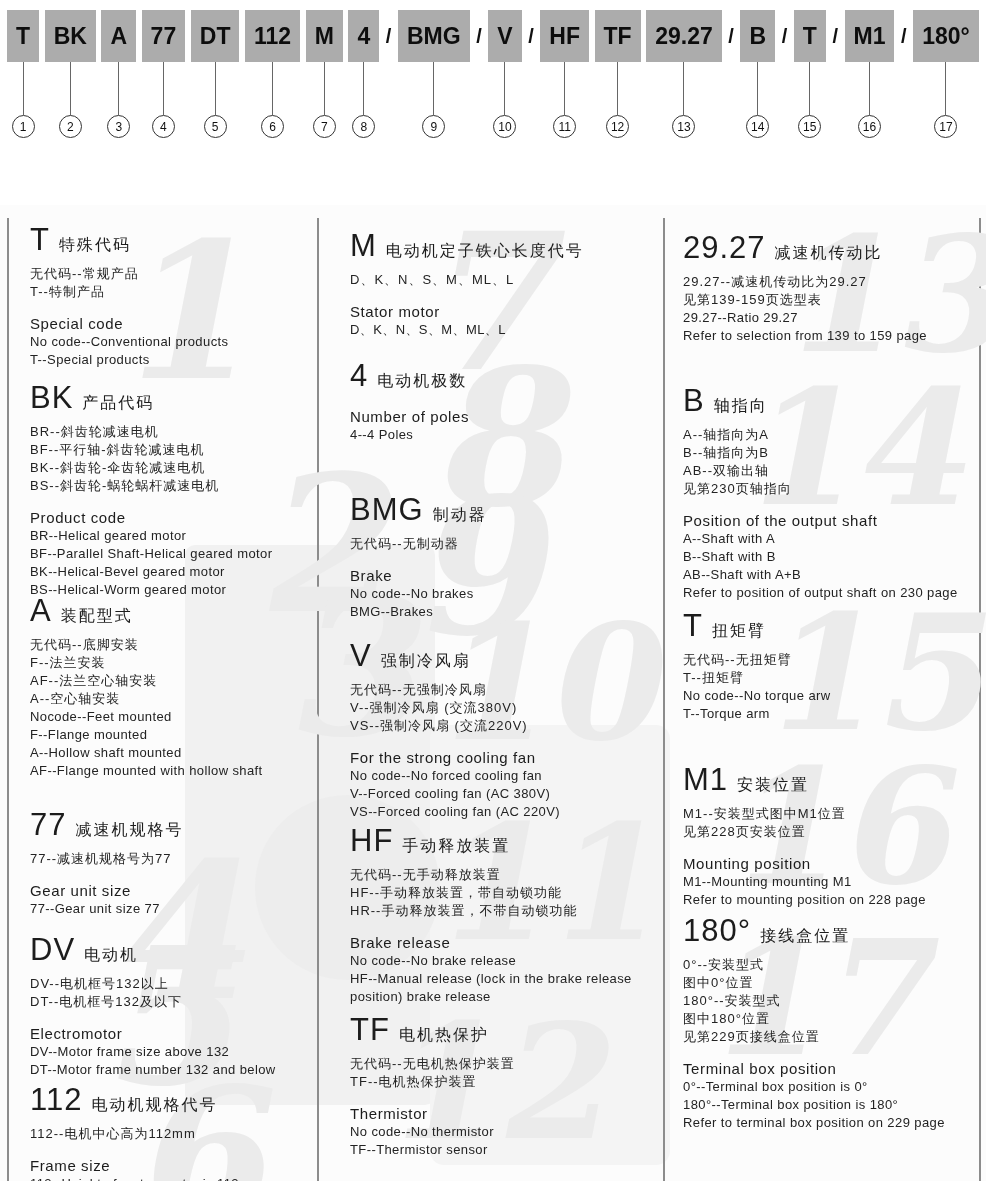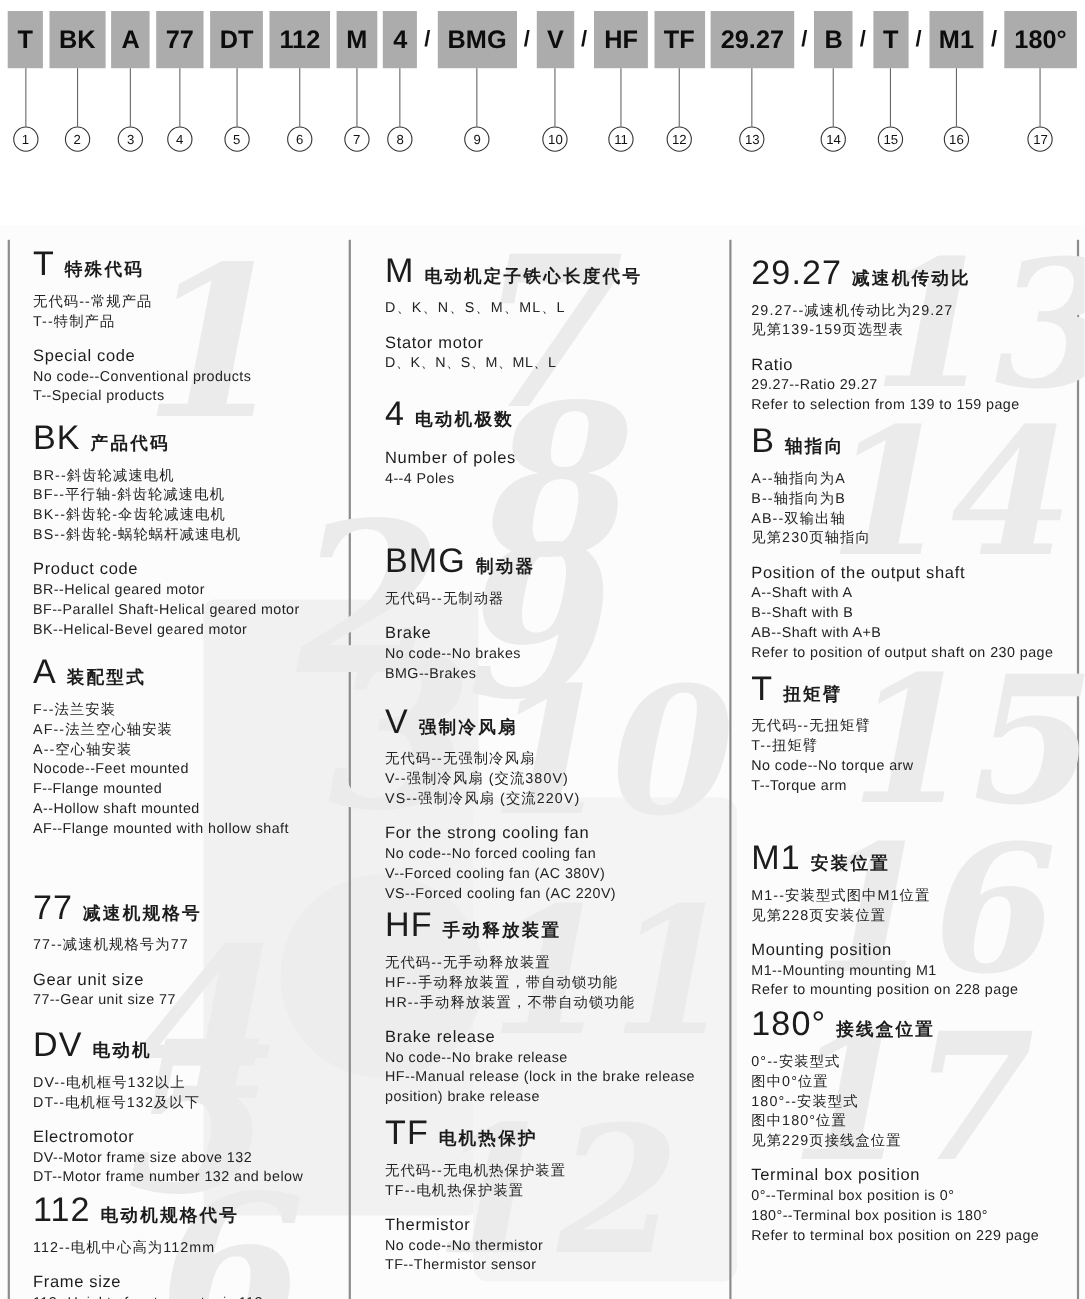--- a/index.html
+++ b/index.html
@@ -37,21 +37,21 @@
   .sec{position:absolute;left:0;width:100%;}
   .sec > *{position:relative;z-index:1;}
   .wm{
     position:absolute;z-index:0;font-family:"DejaVu Serif",serif;
     font-style:italic;font-weight:bold;color:#ebebeb;line-height:1;
     font-size:190px;pointer-events:none;
   }
   .wm2{font-size:160px;}
   .sec-head{display:flex;align-items:baseline;gap:9px;margin-bottom:7px;white-space:nowrap;}
   .code{font-size:31px;font-weight:400;color:#1c1c1c;letter-spacing:1px;}
-  .cn-title{font-size:16px;font-weight:bold;color:#1c1c1c;letter-spacing:2px;}
+  .cn-title{font-size:16px;font-weight:normal;color:#1c1c1c;letter-spacing:2px;}
   .ln{font-size:13px;line-height:18px;color:#232323;}
   .cn{letter-spacing:1px;}
   .en{letter-spacing:0.4px;}
   .en-title{font-size:15px;line-height:19px;margin-top:13px;color:#1c1c1c;letter-spacing:0.6px;}
 </style>
 </head>
 <body>
 
 <div class="code-header">
   <div class="code-row">
@@ -197,28 +197,30 @@
         <span class="cn-title">产品代码</span>
       </div>
       <div class="ln cn">BR--斜齿轮减速电机</div>
       <div class="ln cn">BF--平行轴-斜齿轮减速电机</div>
       <div class="ln cn">BK--斜齿轮-伞齿轮减速电机</div>
       <div class="ln cn">BS--斜齿轮-蜗轮蜗杆减速电机</div>
       <div class="en-title">Product code</div>
       <div class="ln en">BR--Helical geared motor</div>
       <div class="ln en">BF--Parallel Shaft-Helical geared motor</div>
       <div class="ln en">BK--Helical-Bevel geared motor</div>
+      <div class="ln en">BS--Helical-Worm geared motor</div>
     </div>
 
     <div class="sec" style="top:375px;">
       <div class="wm" style="left:268px;top:-20px;">3</div>
       <div class="sec-head">
         <span class="code">A</span>
         <span class="cn-title">装配型式</span>
       </div>
+      <div class="ln cn">无代码--底脚安装</div>
       <div class="ln cn">F--法兰安装</div>
       <div class="ln cn">AF--法兰空心轴安装</div>
       <div class="ln cn">A--空心轴安装</div>
       <div class="ln en">Nocode--Feet mounted</div>
       <div class="ln en">F--Flange mounted</div>
       <div class="ln en">A--Hollow shaft mounted</div>
       <div class="ln en">AF--Flange mounted with hollow shaft</div>
     </div>
 
     <div class="sec" style="top:589px;">
@@ -340,21 +342,20 @@
   <div class="col col3">
 
     <div class="sec" style="top:12px;">
       <div class="wm wm2" style="left:110px;top:-15px;">13</div>
       <div class="sec-head">
         <span class="code">29.27</span>
         <span class="cn-title">减速机传动比</span>
       </div>
       <div class="ln cn">29.27--减速机传动比为29.27</div>
       <div class="ln cn">见第139-159页选型表</div>
-      <div class="en-title">Ratio</div>
       <div class="ln en">29.27--Ratio 29.27</div>
       <div class="ln en">Refer to selection from 139 to 159 page</div>
     </div>
 
     <div class="sec" style="top:165px;">
       <div class="wm wm2" style="left:70px;top:-15px;">14</div>
       <div class="sec-head">
         <span class="code">B</span>
         <span class="cn-title">轴指向</span>
       </div>

